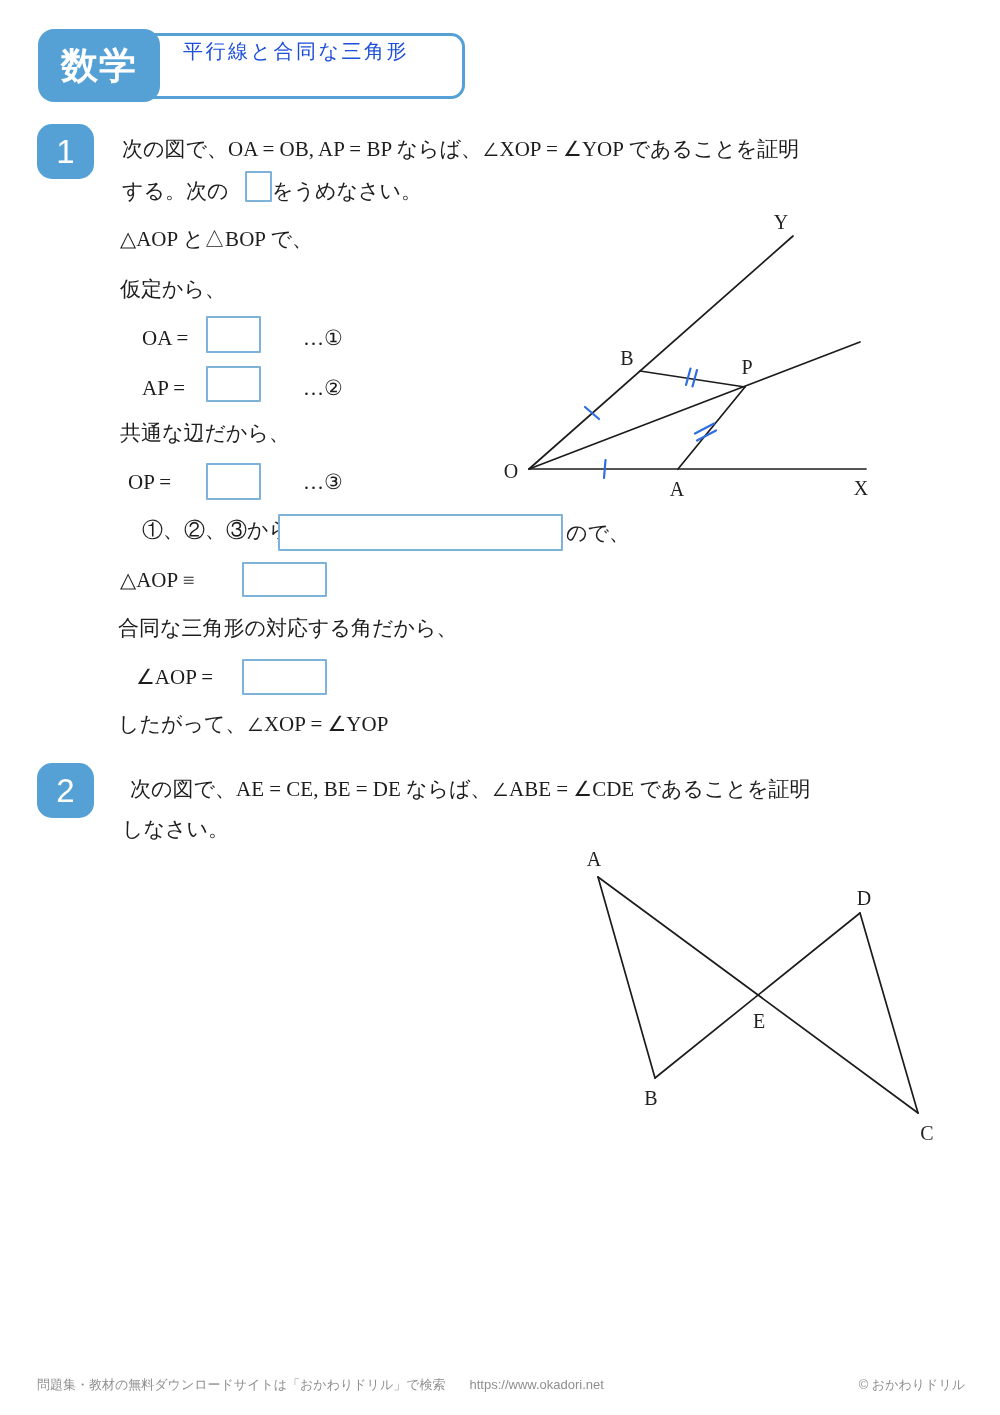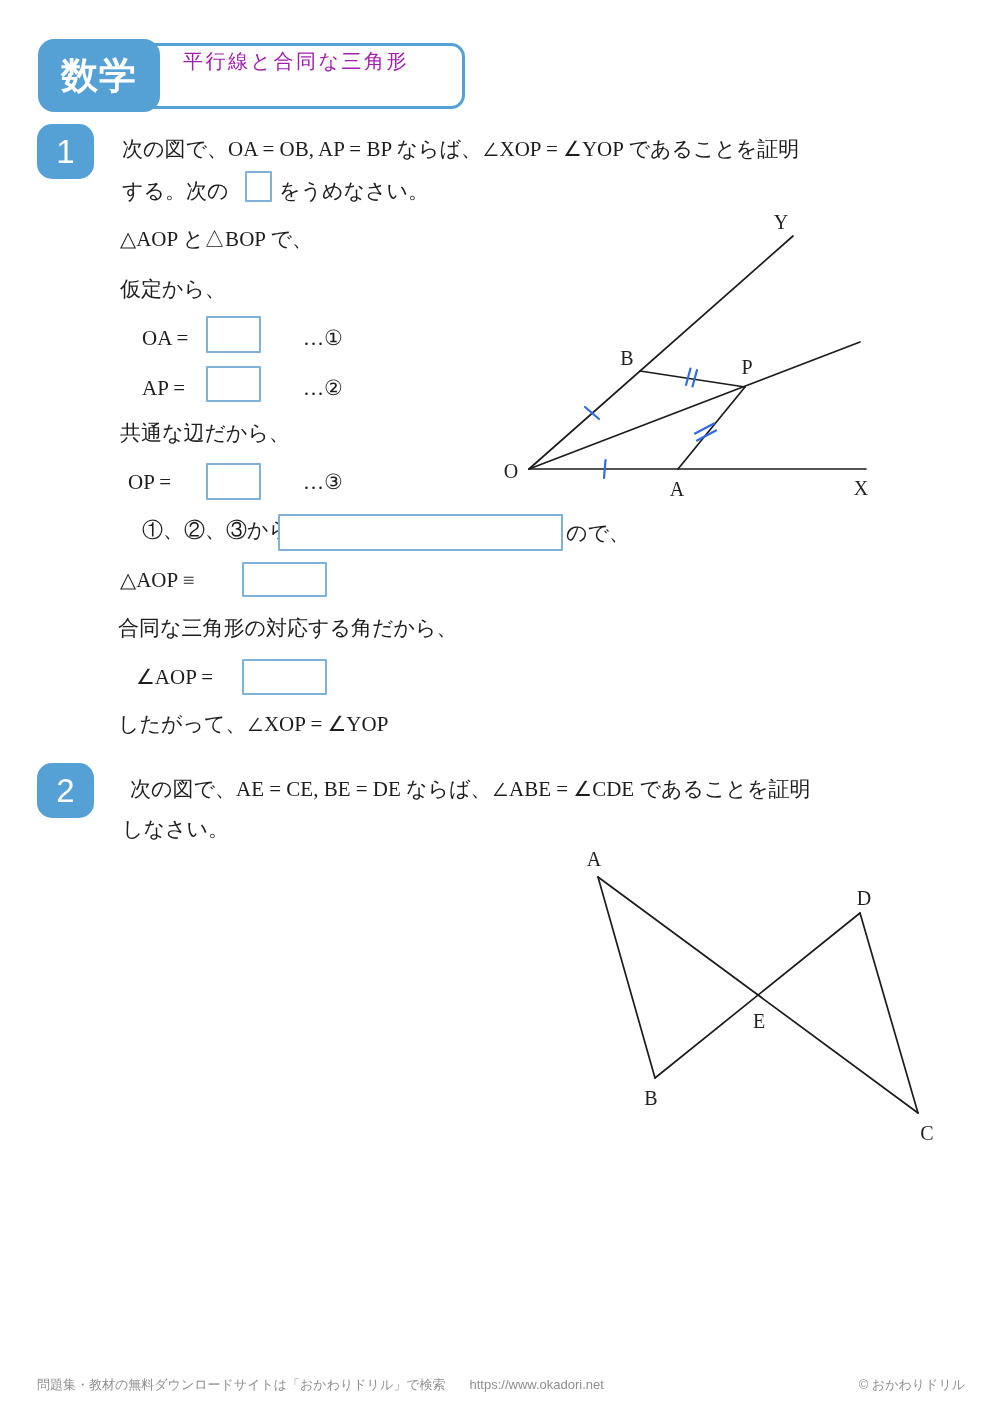--- a/index.html
+++ b/index.html
@@ -28,21 +28,21 @@
     border:3px solid #55a1d6; border-radius:14px; background:#ffffff;
   }
   .subject-badge {
     position:absolute; left:38px; top:23px; width:122px; height:73px;
     background:#55a1d6; color:#ffffff; border-radius:16px;
     font-family:"Liberation Sans", sans-serif; font-size:37px; font-weight:bold;
     display:flex; align-items:center; justify-content:center; letter-spacing:1px;
   }
   .header-t1 {
     position:absolute; left:183px; top:32px;
-    font-family:Liberation Serif, serif; font-size:20px; color:#a21caf;
+    font-family:Liberation Serif, serif; font-size:20px; color:#1d4ed8;
     letter-spacing:2.5px; white-space:nowrap;
   }
   .header-t2 {
     position:absolute; left:181px; top:58px;
     font-family:"Liberation Sans", sans-serif; font-size:27px; color:#2b2b2b;
     letter-spacing:3px; white-space:nowrap;
   }
   .figure-svg { position:absolute; }
   .figure-svg text {
     font-family:"Liberation Serif", serif; font-size:20px; fill:#221f1f;
@@ -51,32 +51,32 @@
     position:absolute; left:0; top:1376px; width:1000px; height:20px;
     font-family:"Liberation Sans", sans-serif; font-size:13px; color:#8f8f8f;
   }
   .footer .left { position:absolute; left:37px; top:0; white-space:nowrap; }
   .footer .left .url { margin-left:24px; }
   .footer .right { position:absolute; right:35px; top:0; white-space:nowrap; }
 </style>
 </head>
 <body>
 
-<div class="abs" style="left:0;top:16px;width:1000px;height:110px;">
+<div class="abs" style="left:0;top:6px;width:1000px;height:110px;">
   <div class="header-frame"></div>
   <div class="subject-badge">数学</div>
   <div class="header-t1">平行線と合同な三角形</div>
 </div>
 
 <div class="numbadge" style="left:37px;top:124px;width:57px;height:55px;">1</div>
 
 <div class="jp" style="left:122px;top:137px;">次の図で、OA = OB, AP = BP ならば、∠XOP = ∠YOP であることを証明</div>
 <div class="jp" style="left:122px;top:179px;">する。次の</div>
 <div class="fillbox" style="left:245px;top:171px;width:27px;height:31px;"></div>
-<div class="jp" style="left:279px;top:179px;text-align:center;">をうめなさい。</div>
+<div class="jp" style="left:272px;top:179px;text-align:center;">をうめなさい。</div>
 
 <div class="jp" style="left:120px;top:227px;">△AOP と△BOP で、</div>
 <div class="jp" style="left:120px;top:277px;">仮定から、</div>
 
 <div class="jp" style="left:142px;top:326px;">OA =</div>
 <div class="fillbox" style="left:206px;top:316px;width:55px;height:37px;"></div>
 <div class="jp" style="left:303px;top:326px;">…①</div>
 
 <div class="jp" style="left:142px;top:376px;">AP =</div>
 <div class="fillbox" style="left:206px;top:366px;width:55px;height:36px;"></div>

